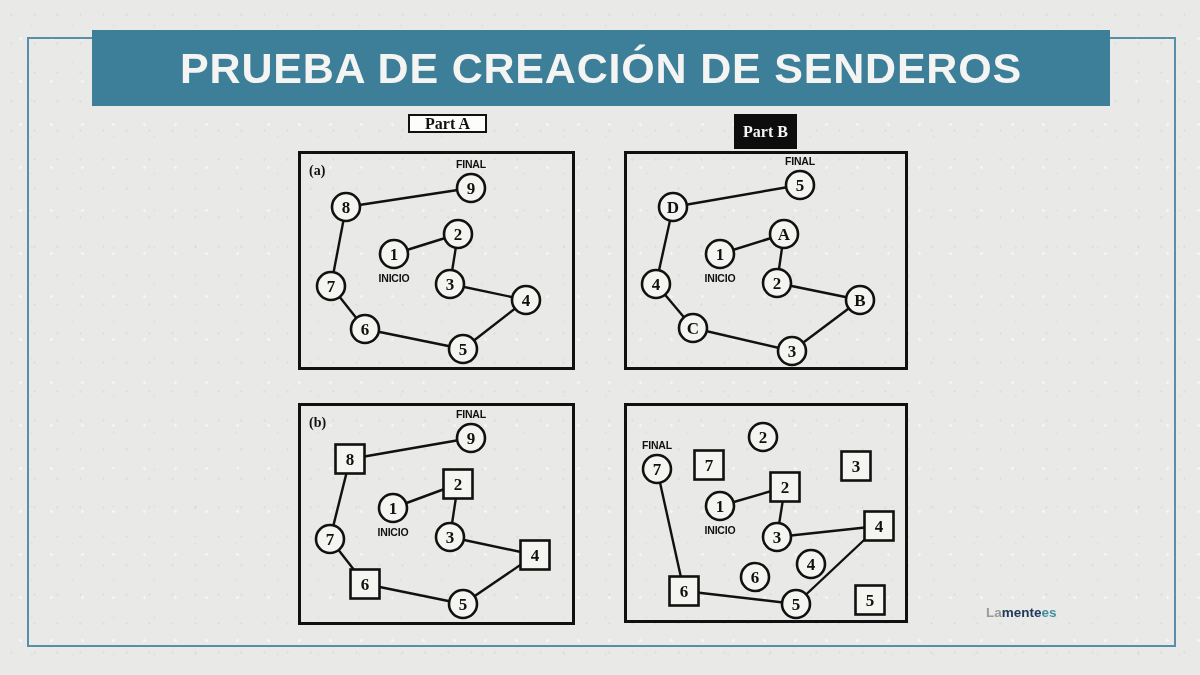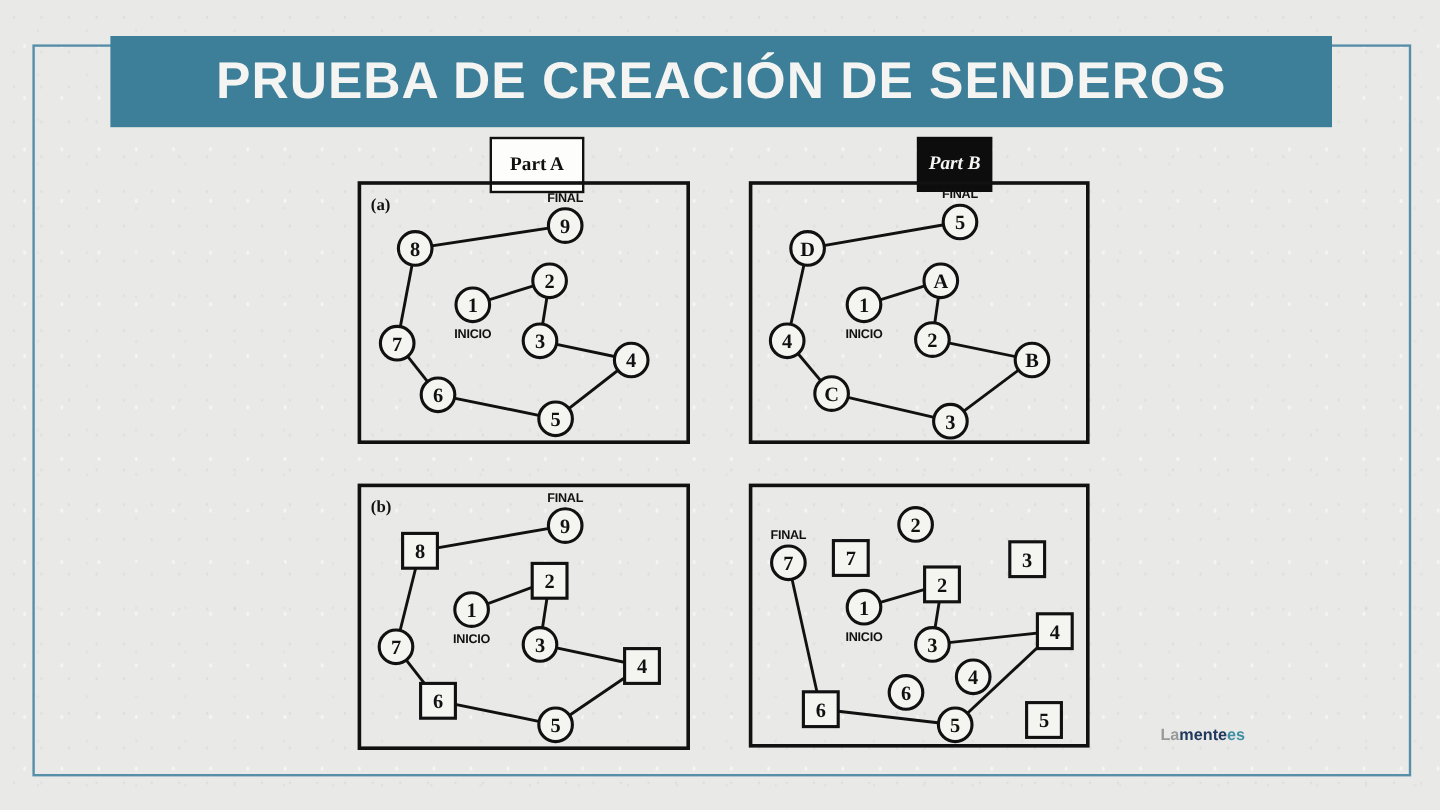--- a/index.html
+++ b/index.html
@@ -13,36 +13,36 @@
     background-size:23px 29px,41px 37px,31px 43px;
     background-position:0 0,11px 7px,5px 17px;}
   .frame-line{position:absolute;left:27px;top:37px;width:1145px;height:606px;
     border:2px solid #578fa9;pointer-events:none;}
   .banner{position:absolute;left:92px;top:30px;width:1018px;height:76px;
     background:#3d7e99;display:flex;align-items:center;justify-content:center;}
   .banner h1{margin:0;color:#f4f4f2;font-size:43px;font-weight:800;
     letter-spacing:0.8px;font-family:"Liberation Sans",sans-serif;}
   .part-label{position:absolute;display:flex;align-items:center;justify-content:center;
     font-family:"Liberation Serif",serif;font-weight:700;font-size:16px;}
-  .part-label.light{left:408px;top:114px;width:79px;height:47px;
+  .part-label.light{left:408px;top:114px;width:79px;height:19px;
     background:#fdfdfb;border:2px solid #111;color:#111;box-sizing:border-box;}
-  .part-label.dark{left:764px;top:114px;width:63px;height:46px;
-    background:#0d0d0d;color:#f5f5f3;font-style:italic;}
+  .part-label.dark{left:734px;top:114px;width:63px;height:35px;
+    background:#0d0d0d;color:#f5f5f3;}
   .panel{position:absolute;border:3px solid #111;box-sizing:border-box;}
   .panel svg{display:block;width:100%;height:100%;}
   .edge{stroke:#111;stroke-width:2.4;}
   .node-shape{fill:#f4f4f1;stroke:#111;stroke-width:2.6;}
   .node-label{font-family:"Liberation Serif",serif;font-weight:700;font-size:17px;fill:#111;
     text-anchor:middle;}
   .tag-label{font-family:"Liberation Sans",sans-serif;font-weight:800;font-size:10.5px;
     fill:#111;text-anchor:middle;letter-spacing:-0.2px;}
   .corner-label{font-family:"Liberation Serif",serif;font-weight:700;font-size:14px;fill:#111;}
   .logo{position:absolute;left:963px;top:606px;width:160px;height:50px;line-height:1;}
   .logo-line1{font-size:13.5px;font-weight:700;letter-spacing:0;margin-left:4px;}
-  .lg-gray{color:#9a9a9a;}
+  .lg-gray{color:#9a9a9a;margin-left:19px;}
   .lg-navy{color:#21395c;}
   .lg-teal{color:#3e8fa3;}
   .logo-line2{font-size:27px;font-weight:800;color:#3c4e67;margin-top:-2px;
     display:flex;align-items:flex-end;}
   .logo-line2 .brain{position:relative;top:2px;margin:0 1px;}
 </style>
 </head>
 <body>
 
 <div class="stage">

